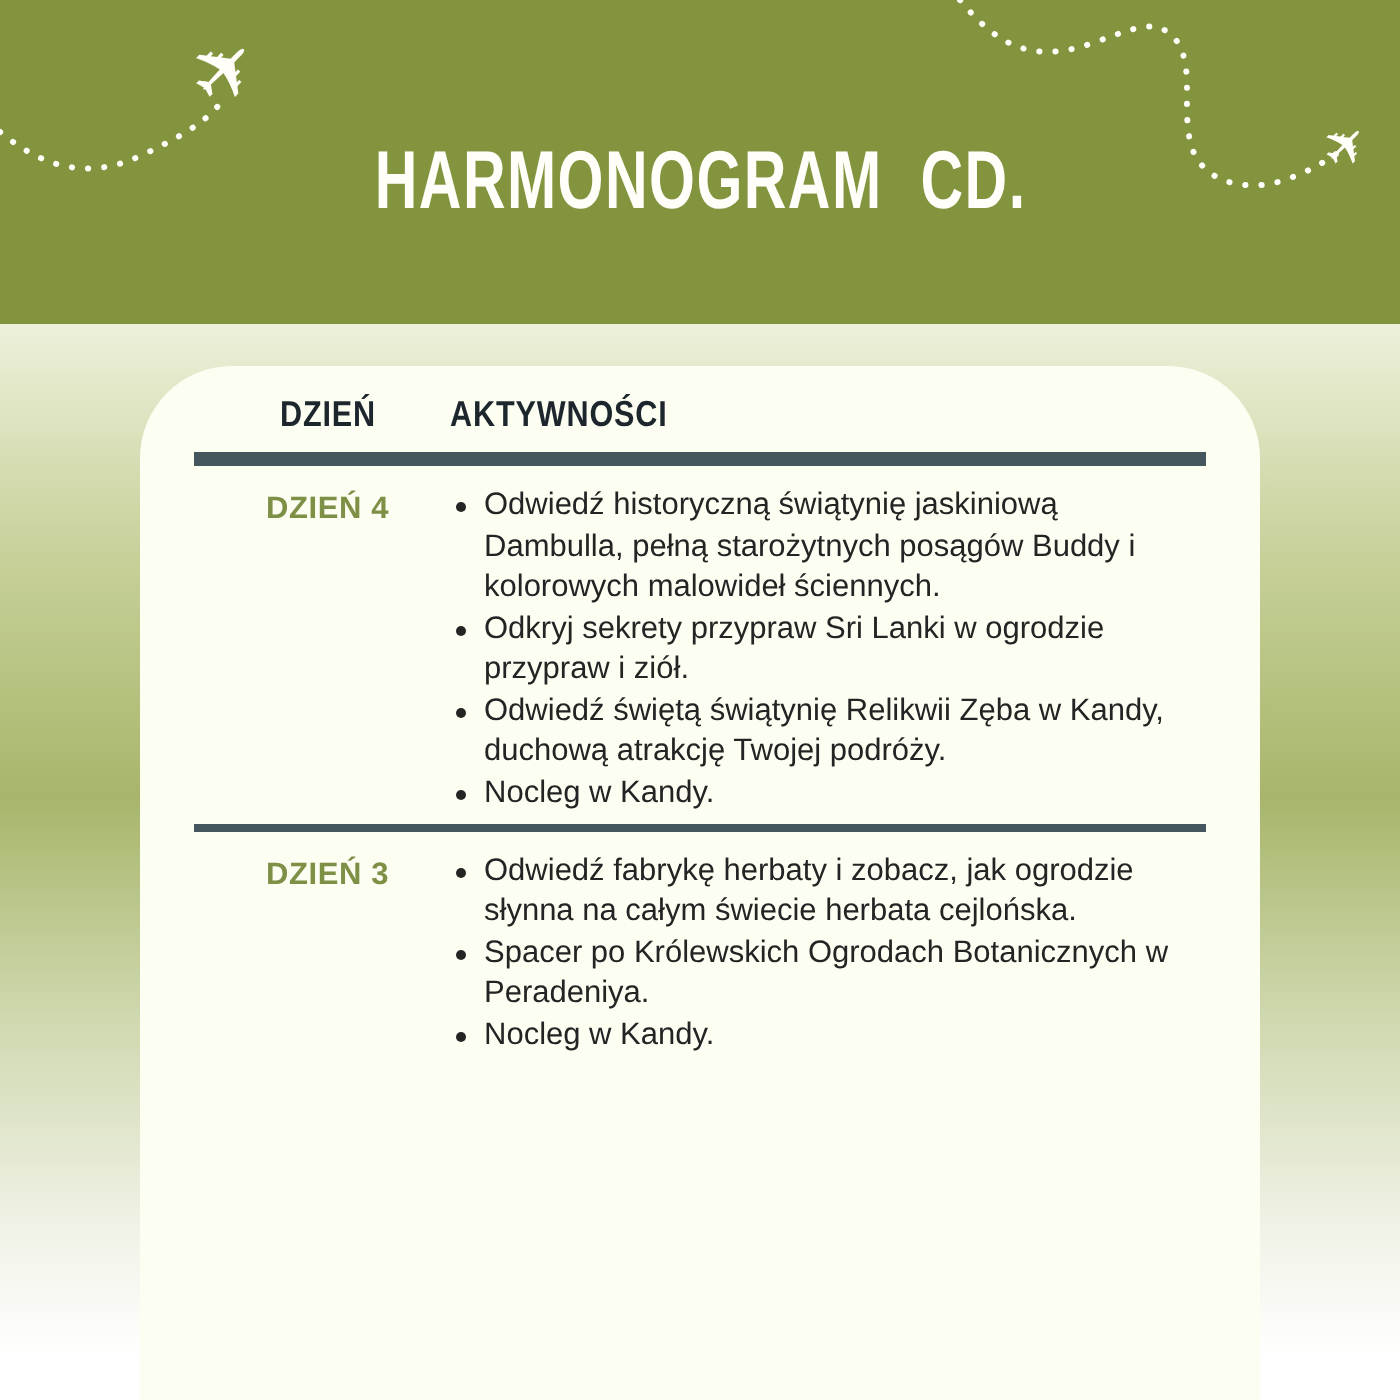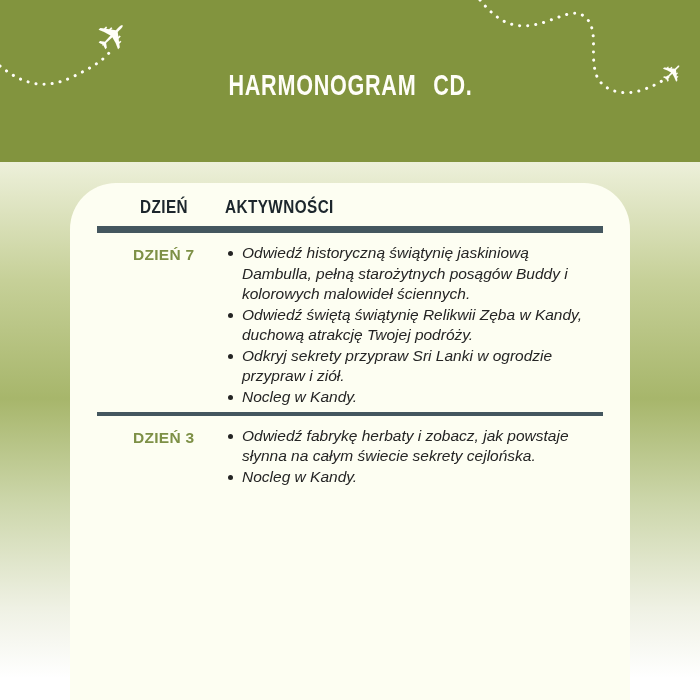--- a/index.html
+++ b/index.html
@@ -9,21 +9,21 @@
   }
   
   .band{position:absolute;left:0;top:0;width:700px;height:162px;background:#82943e;}
   
   .backdrop{
     position:absolute;left:0;top:162px;width:700px;height:538px;
     background:linear-gradient(180deg,#edf0da 0%,#c6d098 22%,#a7b66b 44%,#ccd6aa 63%,#eff1e4 83%,#ffffff 96%,#ffffff 100%);
   }
   .title{
     position:absolute;left:0;top:68px;width:700px;margin:0;text-align:center;
-    color:#fffef8;font-size:30px;font-weight:bold;line-height:1.1;
+    color:#fffef8;font-size:41px;font-weight:bold;line-height:1.1;
     letter-spacing:1px;word-spacing:14px;
   }
   .title .squeeze{display:inline-block;transform:scaleX(0.72);transform-origin:50% 50%;white-space:nowrap;}
   .trail{position:absolute;overflow:visible;}
   .trail path{fill:none;stroke:#fffef8;stroke-width:3;stroke-linecap:round;stroke-dasharray:0.1 8;}
   .plane{
     position:absolute;color:#fffef8;transform:rotate(-45deg);line-height:1;
     user-select:none;
   }
   .plane-left{left:96px;top:16px;font-size:40px;}
@@ -39,21 +39,21 @@
   }
   .col-day{left:70px;}
   .col-act{left:155px;}
   .divider-thick{position:absolute;left:27px;right:27px;top:43px;height:7px;background:#44575f;}
   .rows{position:absolute;left:0;right:0;top:50px;}
   .row{position:relative;padding:10px 30px 5px 157px;}
   .day-label{
     position:absolute;left:63px;top:13px;color:#7d9046;
     font-size:15.5px;font-weight:bold;letter-spacing:0.3px;white-space:nowrap;
   }
-  .activity-list{margin:0;padding:0;list-style:none;width:371px;font-style:italic;}
+  .activity-list{margin:0;padding:0;list-style:none;width:371px;}
   .activity-list li{
     position:relative;padding-left:15px;color:#242424;
     font-size:15.5px;line-height:20.5px;
   }
   .activity-list li::before{
     content:"";position:absolute;left:1px;top:8px;width:5px;height:5px;
     border-radius:50%;background:#242424;
   }
   .divider-thin{height:3.5px;margin:0 27px;background:#44575f;}
 </style>
@@ -77,32 +77,33 @@
   </div>
 
   <div class="backdrop"></div>
 
   <div class="card">
     <span class="thead-col col-day">DZIEŃ</span>
     <span class="thead-col col-act">AKTYWNOŚCI</span>
     <div class="divider-thick"></div>
     <div class="rows">
         <div class="row">
-          <span class="day-label">DZIEŃ 7</span>
+          <span class="day-label">DZIEŃ 4</span>
           <ul class="activity-list">
             <li>Odwiedź historyczną świątynię jaskiniową Dambulla, pełną starożytnych posągów Buddy i kolorowych malowideł ściennych.</li>
+            <li>Odkryj sekrety przypraw Sri Lanki w ogrodzie przypraw i ziół.</li>
             <li>Odwiedź świętą świątynię Relikwii Zęba w Kandy, duchową atrakcję Twojej podróży.</li>
-            <li>Odkryj sekrety przypraw Sri Lanki w ogrodzie przypraw i ziół.</li>
             <li>Nocleg w Kandy.</li>
           </ul>
         </div>
         <div class="divider-thin"></div>
         <div class="row">
           <span class="day-label">DZIEŃ 3</span>
           <ul class="activity-list">
-            <li>Odwiedź fabrykę herbaty i zobacz, jak powstaje słynna na całym świecie sekrety cejlońska.</li>
+            <li>Odwiedź fabrykę herbaty i zobacz, jak ogrodzie słynna na całym świecie herbata cejlońska.</li>
+            <li>Spacer po Królewskich Ogrodach Botanicznych w Peradeniya.</li>
             <li>Nocleg w Kandy.</li>
           </ul>
         </div>
       </div>
   </div>
 
 </div>
 
 </body></html>

